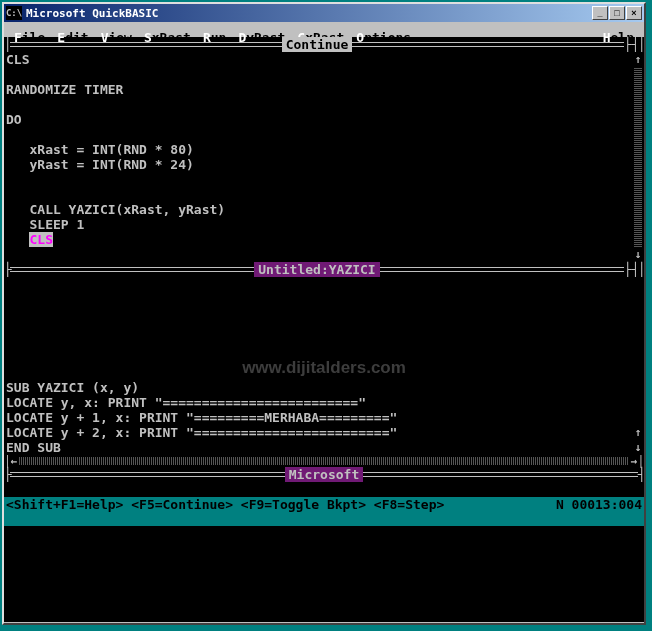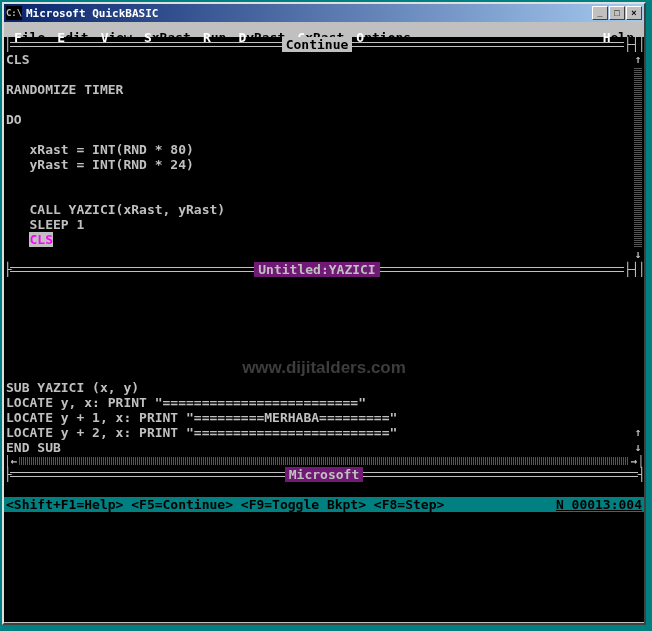--- a/index.html
+++ b/index.html
@@ -148,26 +148,26 @@
 }
 .hscroll .htrack {
   flex: 1;
   height: 8px;
   background: repeating-linear-gradient(90deg, #555 0 1px, #000 1px 2px);
   margin: 0 2px;
 }
 .statusbar {
   background: #008080;
   color: #000;
-  height: 15px;
+  height: 29px;
   display: flex;
   font-weight: bold;
   padding: 0 2px;
 }
-.status-right { margin-left: auto; text-decoration: underline; }
+.status-right { margin-left: auto; }
 .sel { background: #c0c0c0; color: #ff00ff; }
 .watermark {
   position: absolute;
   left: 50%; top: 50%;
   transform: translate(-50%, -6px);
   color: #3d3d3d;
   font-family: Arial, sans-serif;
   font-size: 17px;
   font-weight: bold;
   pointer-events: none;

